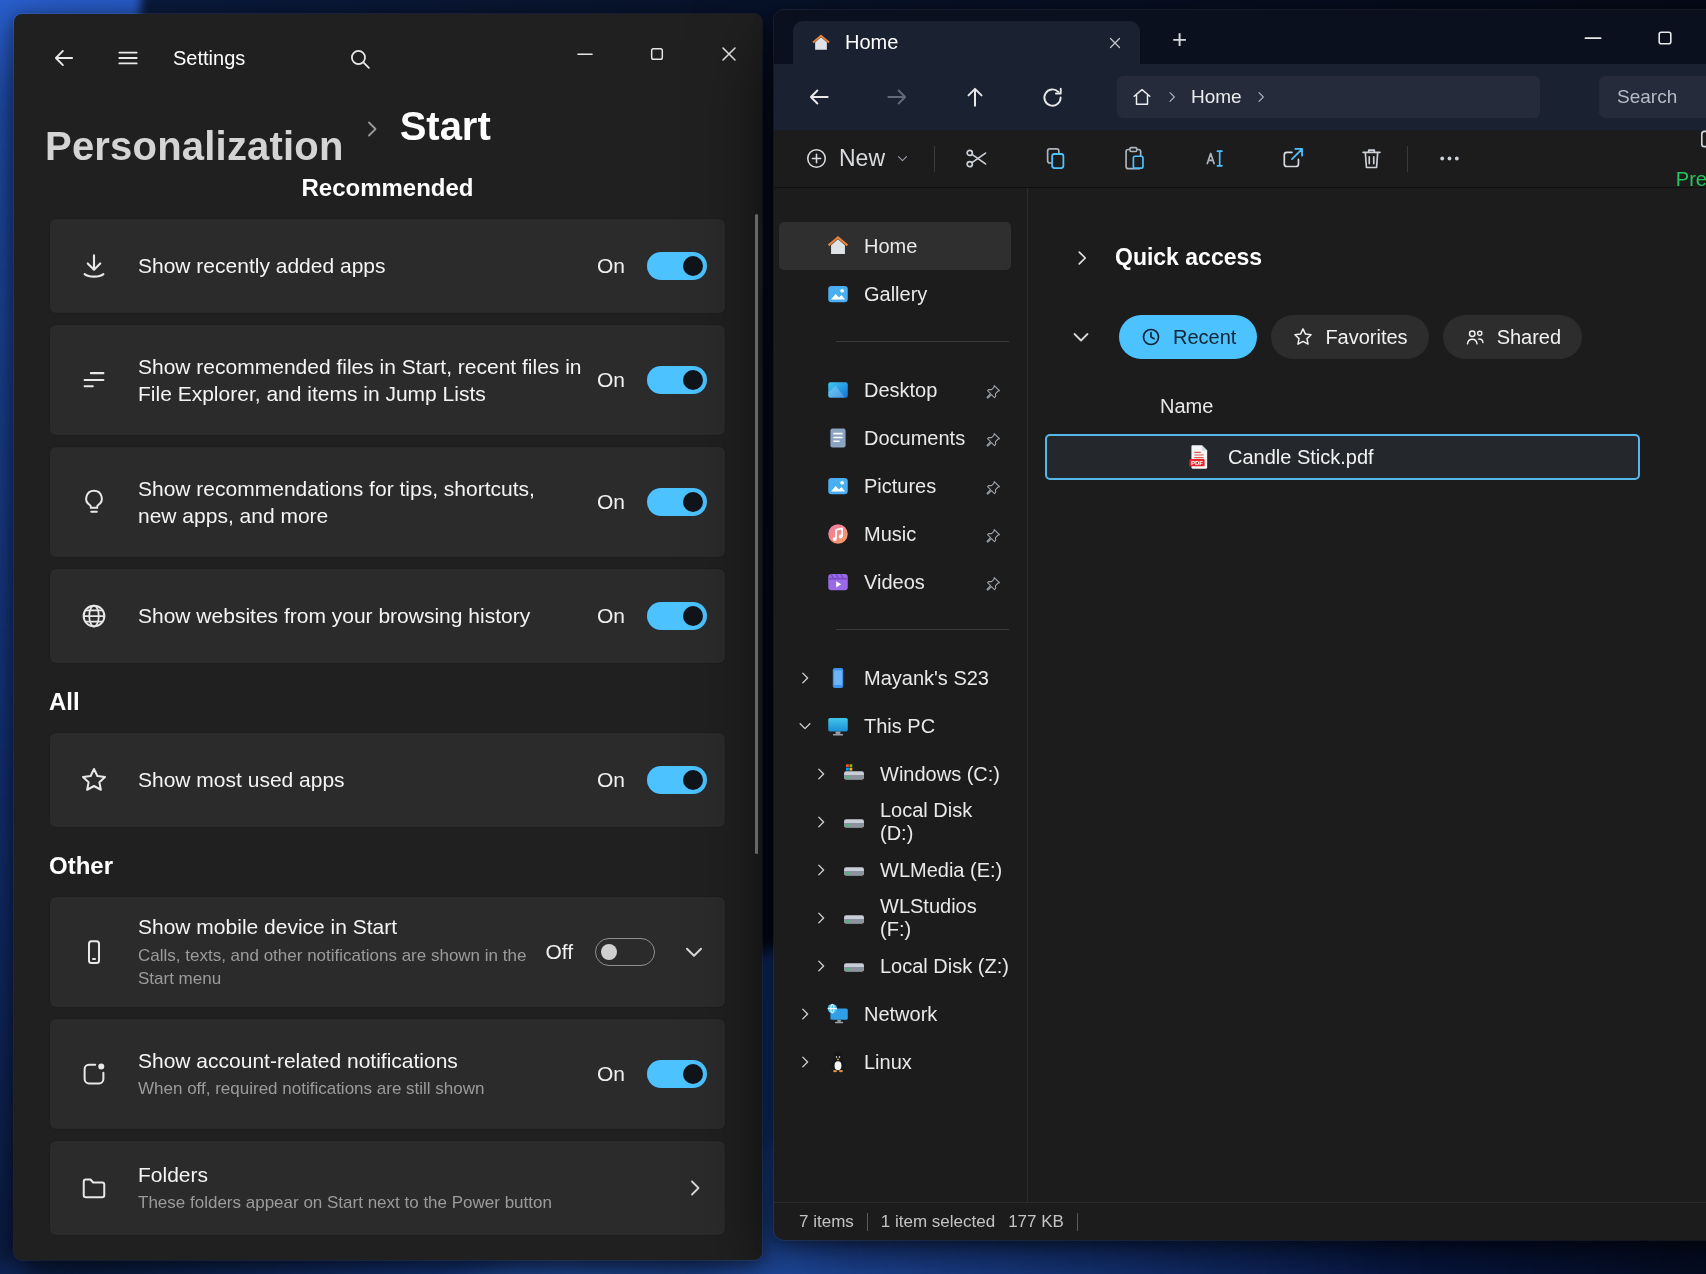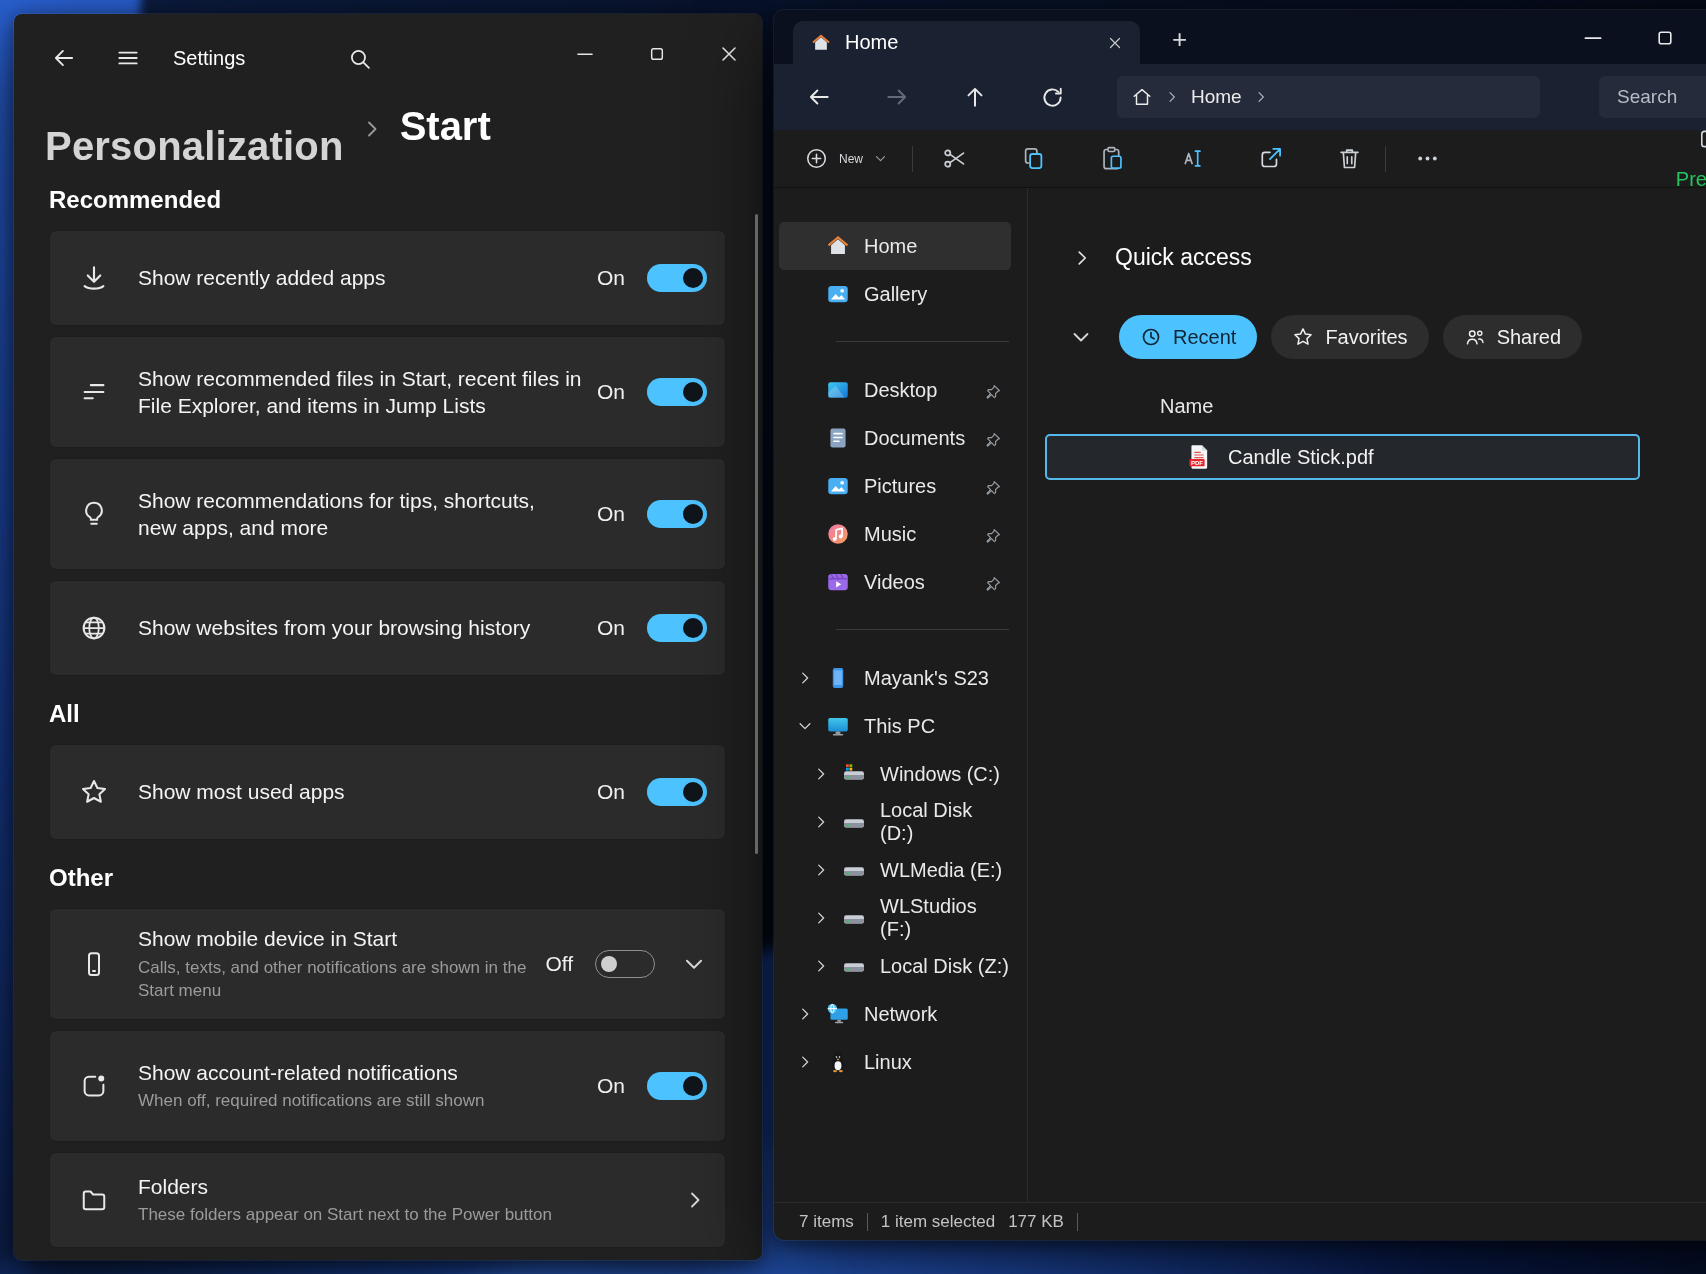--- a/index.html
+++ b/index.html
@@ -25,21 +25,21 @@
   .s-tb-btn{background:none;border:0;color:#e9e9e9;padding:6px;margin-right:26px;cursor:default;display:flex;}
   .s-title{font-size:20px;color:#fff;margin-right:96px;}
   .s-caption{position:absolute;top:26px;right:19px;display:flex;gap:44px;color:#e6e6e6;}
   .cap-btn{background:none;border:0;color:inherit;padding:0;display:flex;width:28px;height:28px;align-items:center;justify-content:center;}
   .s-breadcrumb{height:48px;display:flex;align-items:center;padding-left:31px;gap:16px;}
   .bc-parent{font-size:40px;font-weight:600;color:#d4d4d4;letter-spacing:.2px;margin-top:40px;}
   .bc-current{font-size:40px;font-weight:600;color:#fff;}
   .bc-sep{color:#9a9a9a;display:flex;margin-top:6px;}
   .s-content{padding:0 36px 0 35px;}
   .s-section-h{font-size:24px;font-weight:700;margin:24px 0 16px 0;}
-  .s-section-h.first{margin-top:36px;}
+  .s-section-h.first{margin-top:24px;text-align:center;}
   .card{background:#2b2b2b;border:1px solid #1d1d1d;border-radius:7px;margin-bottom:10px;
     display:flex;align-items:center;padding:0 16px 0 0;}
   .card.h1{height:96px;} .card.h2{height:112px;} .card.h3{height:96px;}
   .card-ic{width:88px;display:flex;justify-content:center;color:#e8e8e8;}
   .card-text{flex:1;min-width:0;}
   .card-label{font-size:21px;color:#f4f4f4;line-height:1.3;}
   .card-label.w1{max-width:470px;} .card-label.w2{max-width:430px;}
   .card-sub{font-size:17px;color:#9b9b9b;line-height:1.35;max-width:430px;margin-top:4px;}
   .card-sub.nowrap{white-space:nowrap;max-width:none;}
   .card-right{display:flex;align-items:center;gap:22px;padding-right:2px;}
@@ -67,39 +67,39 @@
   .nav-btn.dim{color:#646b78;}
   .fe-address{width:423px;height:42px;background:#252b3a;border-radius:6px;display:flex;align-items:center;
     padding:0 14px;gap:11px;margin-left:4px;font-size:19px;color:#ececec;}
   .addr-sep{color:#aab0ba;display:flex;}
   .fe-search{margin-left:auto;width:156px;height:42px;background:#252b3a;border-radius:6px;display:flex;align-items:center;padding:0 12px 0 16px;}
   .fe-search input{flex:1;min-width:0;background:transparent;border:0;outline:none;color:#e6e6e6;font-size:19px;}
   .fe-search input::placeholder{color:#b6bcc6;opacity:1;}
   .fe-search .ic{color:#c3c9d2;}
   .fe-toolbar{height:58px;background:#1c1c1c;border-bottom:1px solid #101010;display:flex;align-items:center;
     padding:0 24px 0 24px;flex:none;}
-  .tb-new{display:flex;align-items:center;gap:10px;background:none;border:0;color:#d8dbe0;font-size:12px;padding:4px 6px;justify-content:center;}
+  .tb-new{display:flex;align-items:center;gap:10px;background:none;border:0;color:#d8dbe0;font-size:23px;padding:4px 6px;justify-content:center;}
   .tb-sep{width:1px;height:26px;background:#3a3a3a;margin:0 10px 0 18px;}
   .tb-btn{background:none;border:0;color:#ccd1d8;display:flex;padding:4px;margin:0 0 0 44px;}
   .tb-btn.first{margin-left:14px;}
   .tb-preview{margin-left:auto;display:flex;align-items:center;gap:16px;background:none;border:0;color:#22c55e;font-size:20px;padding:4px 2px;flex-direction:column;}
   .fe-content{flex:1;display:flex;min-height:0;}
   .fe-sidebar{width:254px;flex:none;border-right:1px solid #2c2c2c;padding-top:34px;position:relative;}
   .fe-row{display:flex;align-items:center;height:48px;margin:0 16px 0 5px;border-radius:5px;position:relative;font-size:20px;color:#e9e9e9;}
   .fe-row.sel{background:#2f2f2f;}
   .fe-row .rchev{width:24px;display:flex;justify-content:center;color:#cfcfcf;margin-left:14px;flex:none;}
   .fe-row.drive .rchev{margin-left:30px;}
   .fe-row .ric{margin-left:8px;margin-right:13px;display:flex;flex:none;}
   .fe-row.nochev .ric{margin-left:46px;}
   .fe-row .pin{position:absolute;right:9px;top:14px;color:#9aa0a8;}
   .fe-divider{height:1px;background:#3a3a3a;margin:23px 18px 24px 62px;}
   .fe-main{flex:1;padding-top:56px;min-width:0;}
   .qa-header{display:flex;align-items:center;margin-left:43px;gap:22px;}
   .qa-chev{color:#e2e2e2;display:flex;}
-  .qa-title{font-size:23px;font-weight:400;color:#fff;}
+  .qa-title{font-size:23px;font-weight:700;color:#fff;}
   .pill-row{display:flex;align-items:center;margin:44px 0 0 41px;gap:14px;}
   .pill-chev{color:#d8d8d8;display:flex;margin-right:12px;}
   .pill{height:44px;border-radius:22px;display:flex;align-items:center;gap:11px;padding:0 21px;font-size:20px;
     background:#2d2d2d;color:#f1f1f1;border:0;}
   .pill.active{background:#4cc2ff;color:#102433;}
   .name-h{margin:36px 0 0 132px;font-size:20px;color:#e8e8e8;}
   .file-row{margin:16px 0 0 17px;width:595px;height:46px;border:2px solid #56b8ea;border-radius:5px;
     background:#24272b;display:flex;align-items:center;}
   .file-row .pdf{margin-left:138px;display:flex;}
   .file-name{margin-left:15px;font-size:20px;color:#f2f2f2;}

